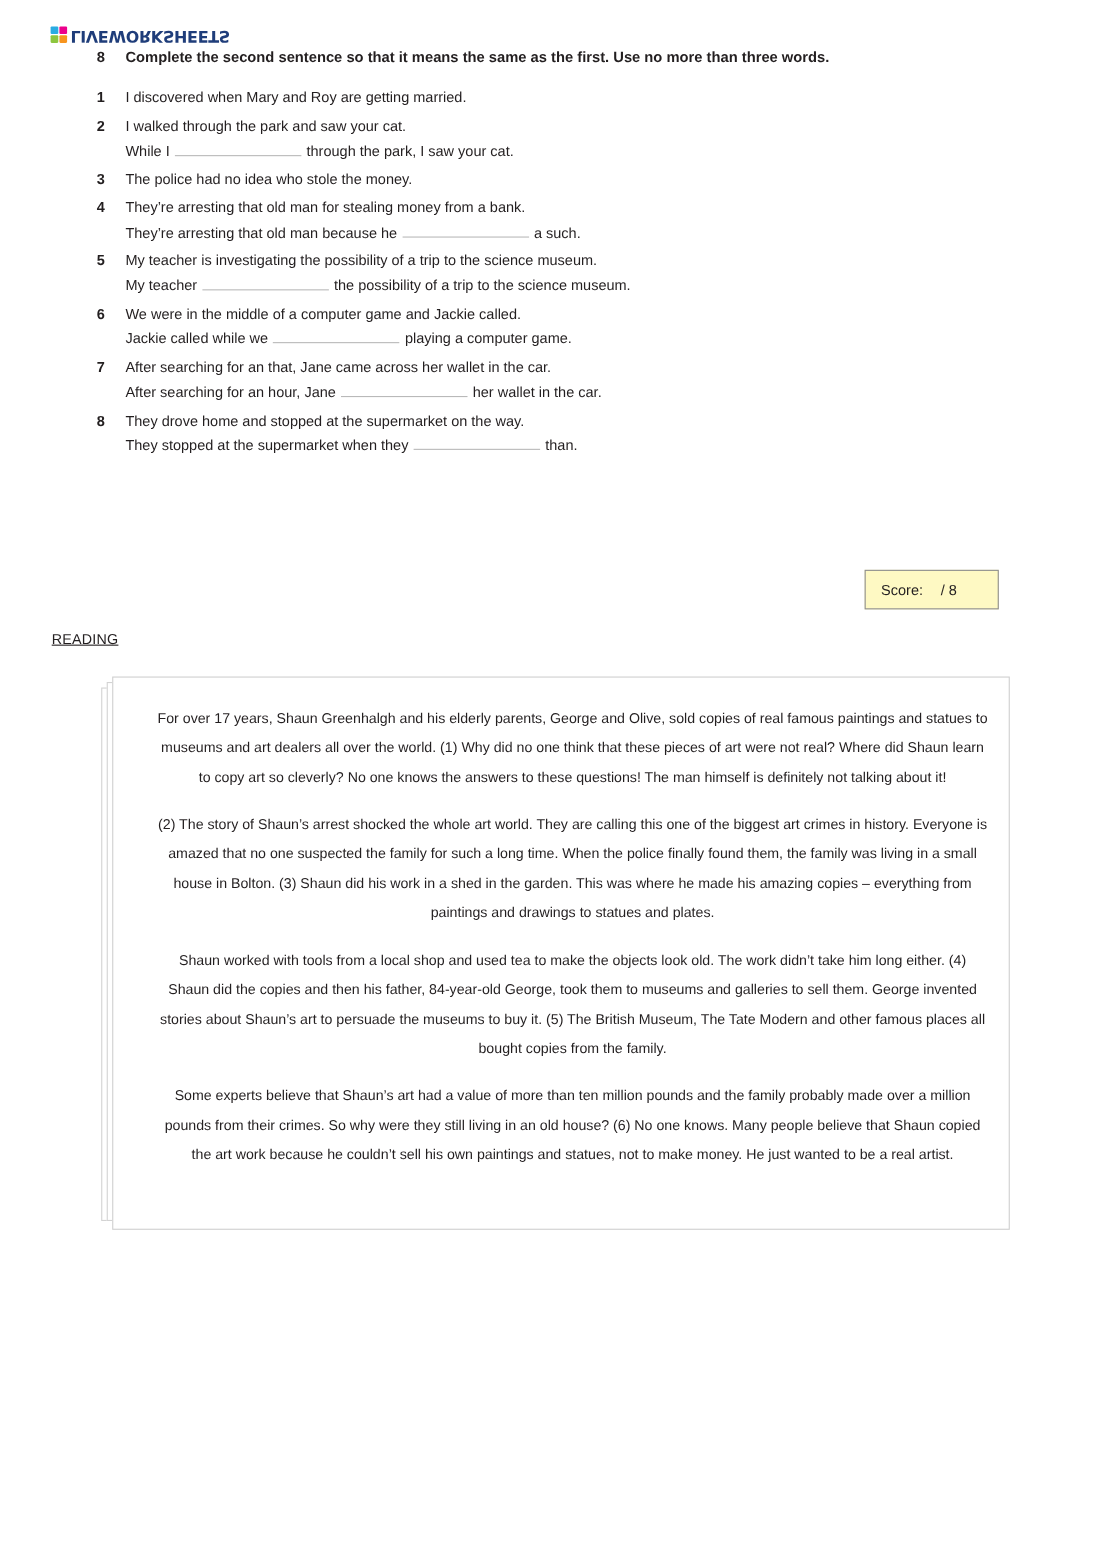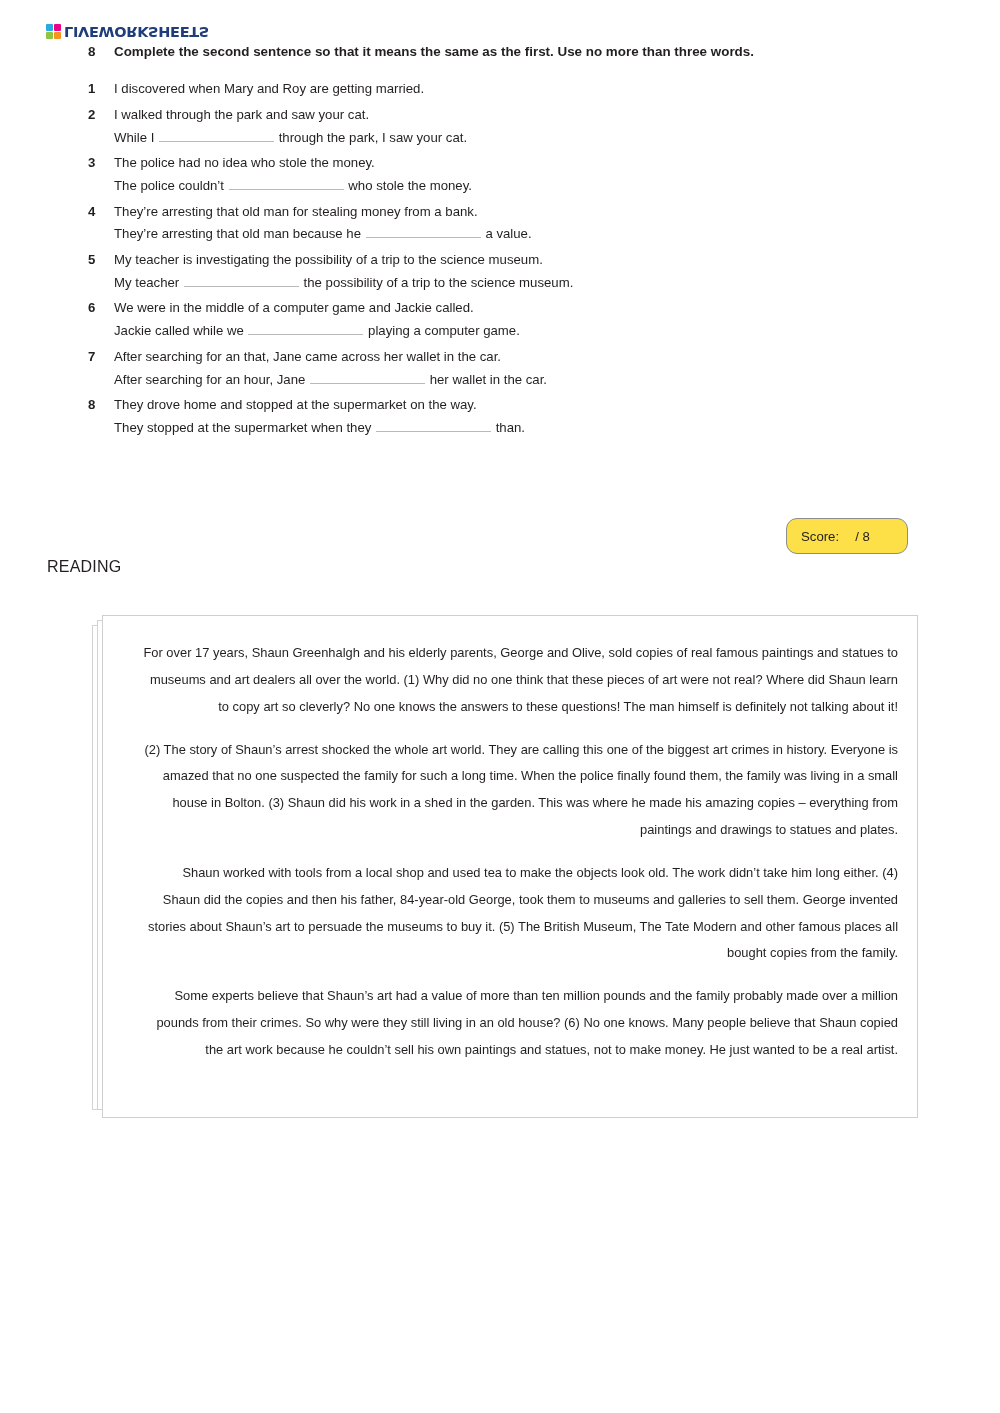--- a/index.html
+++ b/index.html
@@ -93,36 +93,37 @@
 
   
   .score-box {
     position: absolute;
     left: 786px;
     top: 518px;
     width: 122px;
     height: 36px;
     box-sizing: border-box;
     border: 1.4px solid #8d8d8d;
-    border-radius: 11px;
-    background: #fde047;
+    border-radius: 0;
+    background: #fef9c3;
     display: flex;
     align-items: center;
     font-size: 13.2px;
     padding-left: 14px;
   }
   .score-box .score-label { margin-right: 16px; }
 
   
   .reading-heading {
     position: absolute;
     left: 47px;
-    top: 558px;
-    font-size: 16px;
+    top: 573px;
+    font-size: 13px;
     letter-spacing: 0.2px;
+    text-decoration: underline;
   }
 
   .reading-stack {
     position: absolute;
     left: 92px;
     top: 615px;
     width: 826px;
     height: 503px;
   }
   .sheet {
@@ -139,21 +140,21 @@
   .reading-body {
     position: absolute;
     left: 104px;
     top: 640px;
     width: 794px;
   }
   .reading-body p {
     margin: 0 0 16px 0;
     font-size: 12.9px;
     line-height: 2.08;
-    text-align: right;
+    text-align: center;
     padding-left: 39px;
   }
   .reading-body p:last-child { margin-bottom: 0; }
 </style>
 </head>
 <body>
 
 <div class="logo">
   <span class="logo-mark">
     <span style="background: rgb(141, 198, 63);"></span>
@@ -184,33 +185,29 @@
         <div class="item-row answer">
           <span class="num"></span>
           <span class="sentence"><span>While I</span> <span class="blank"></span> <span>through the park, I saw your cat.</span></span>
         </div>
       </div>
       <div class="item">
         <div class="item-row prompt">
           <span class="num">3</span>
           <span class="sentence">The police had no idea who stole the money.</span>
         </div>
-        <div class="item-row answer">
-          <span class="num"></span>
-          <span class="sentence"><span>The police couldn’t</span> <span class="blank"></span> <span>who stole the money.</span></span>
-        </div>
       </div>
       <div class="item">
         <div class="item-row prompt">
           <span class="num">4</span>
           <span class="sentence">They’re arresting that old man for stealing money from a bank.</span>
         </div>
         <div class="item-row answer">
           <span class="num"></span>
-          <span class="sentence"><span>They’re arresting that old man because he</span> <span class="blank"></span> <span>a value.</span></span>
+          <span class="sentence"><span>They’re arresting that old man because he</span> <span class="blank"></span> <span>a such.</span></span>
         </div>
       </div>
       <div class="item">
         <div class="item-row prompt">
           <span class="num">5</span>
           <span class="sentence">My teacher is investigating the possibility of a trip to the science museum.</span>
         </div>
         <div class="item-row answer">
           <span class="num"></span>
           <span class="sentence"><span>My teacher</span> <span class="blank"></span> <span>the possibility of a trip to the science museum.</span></span>

